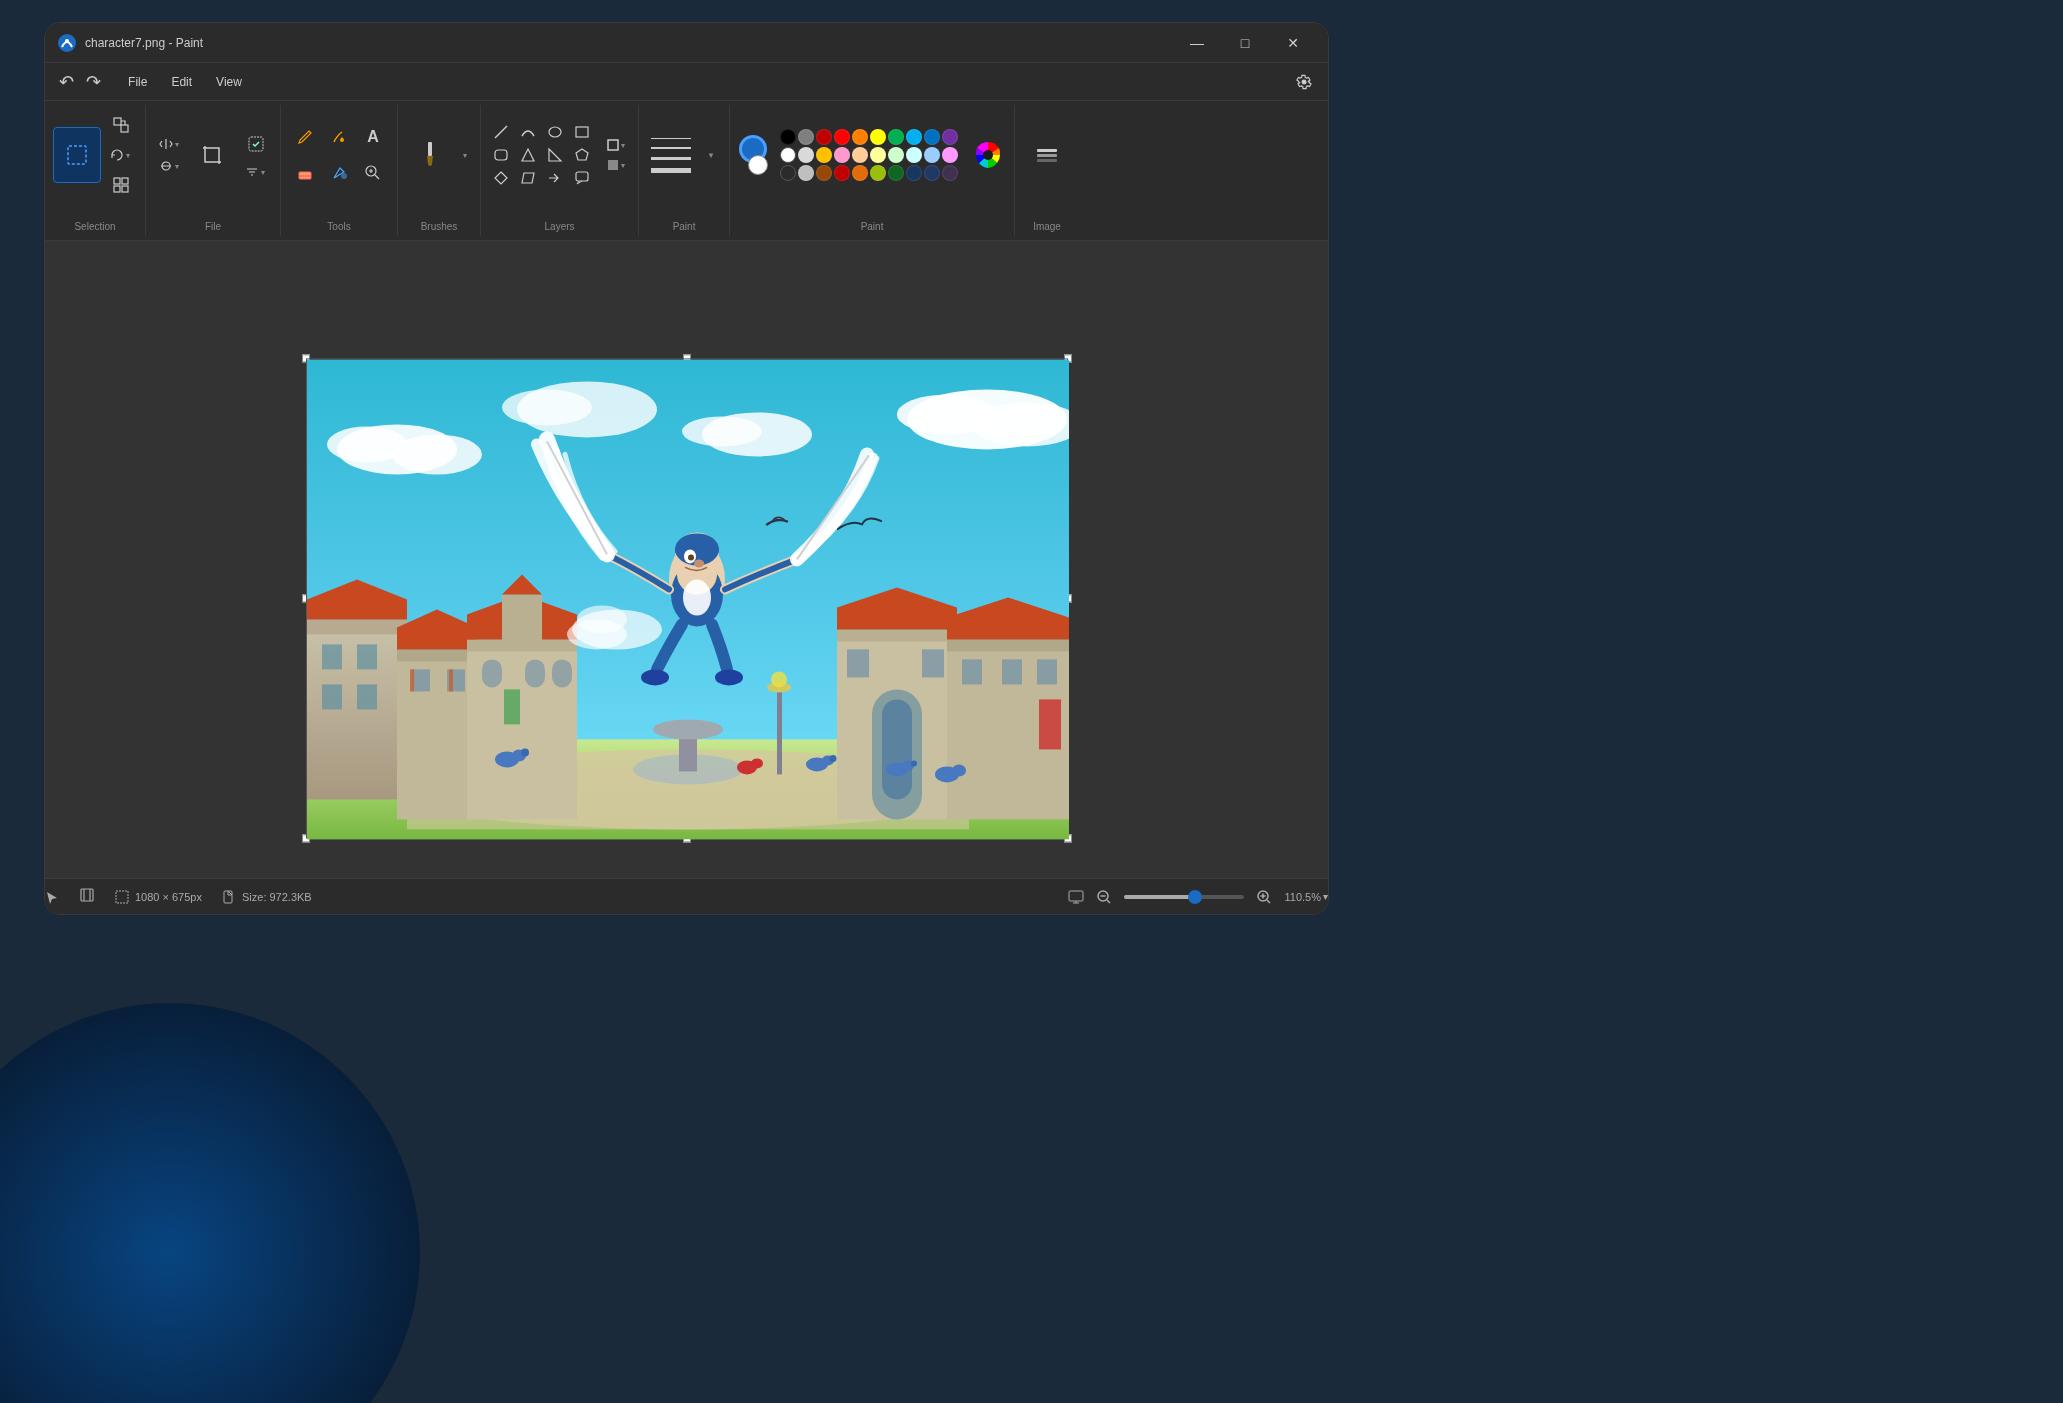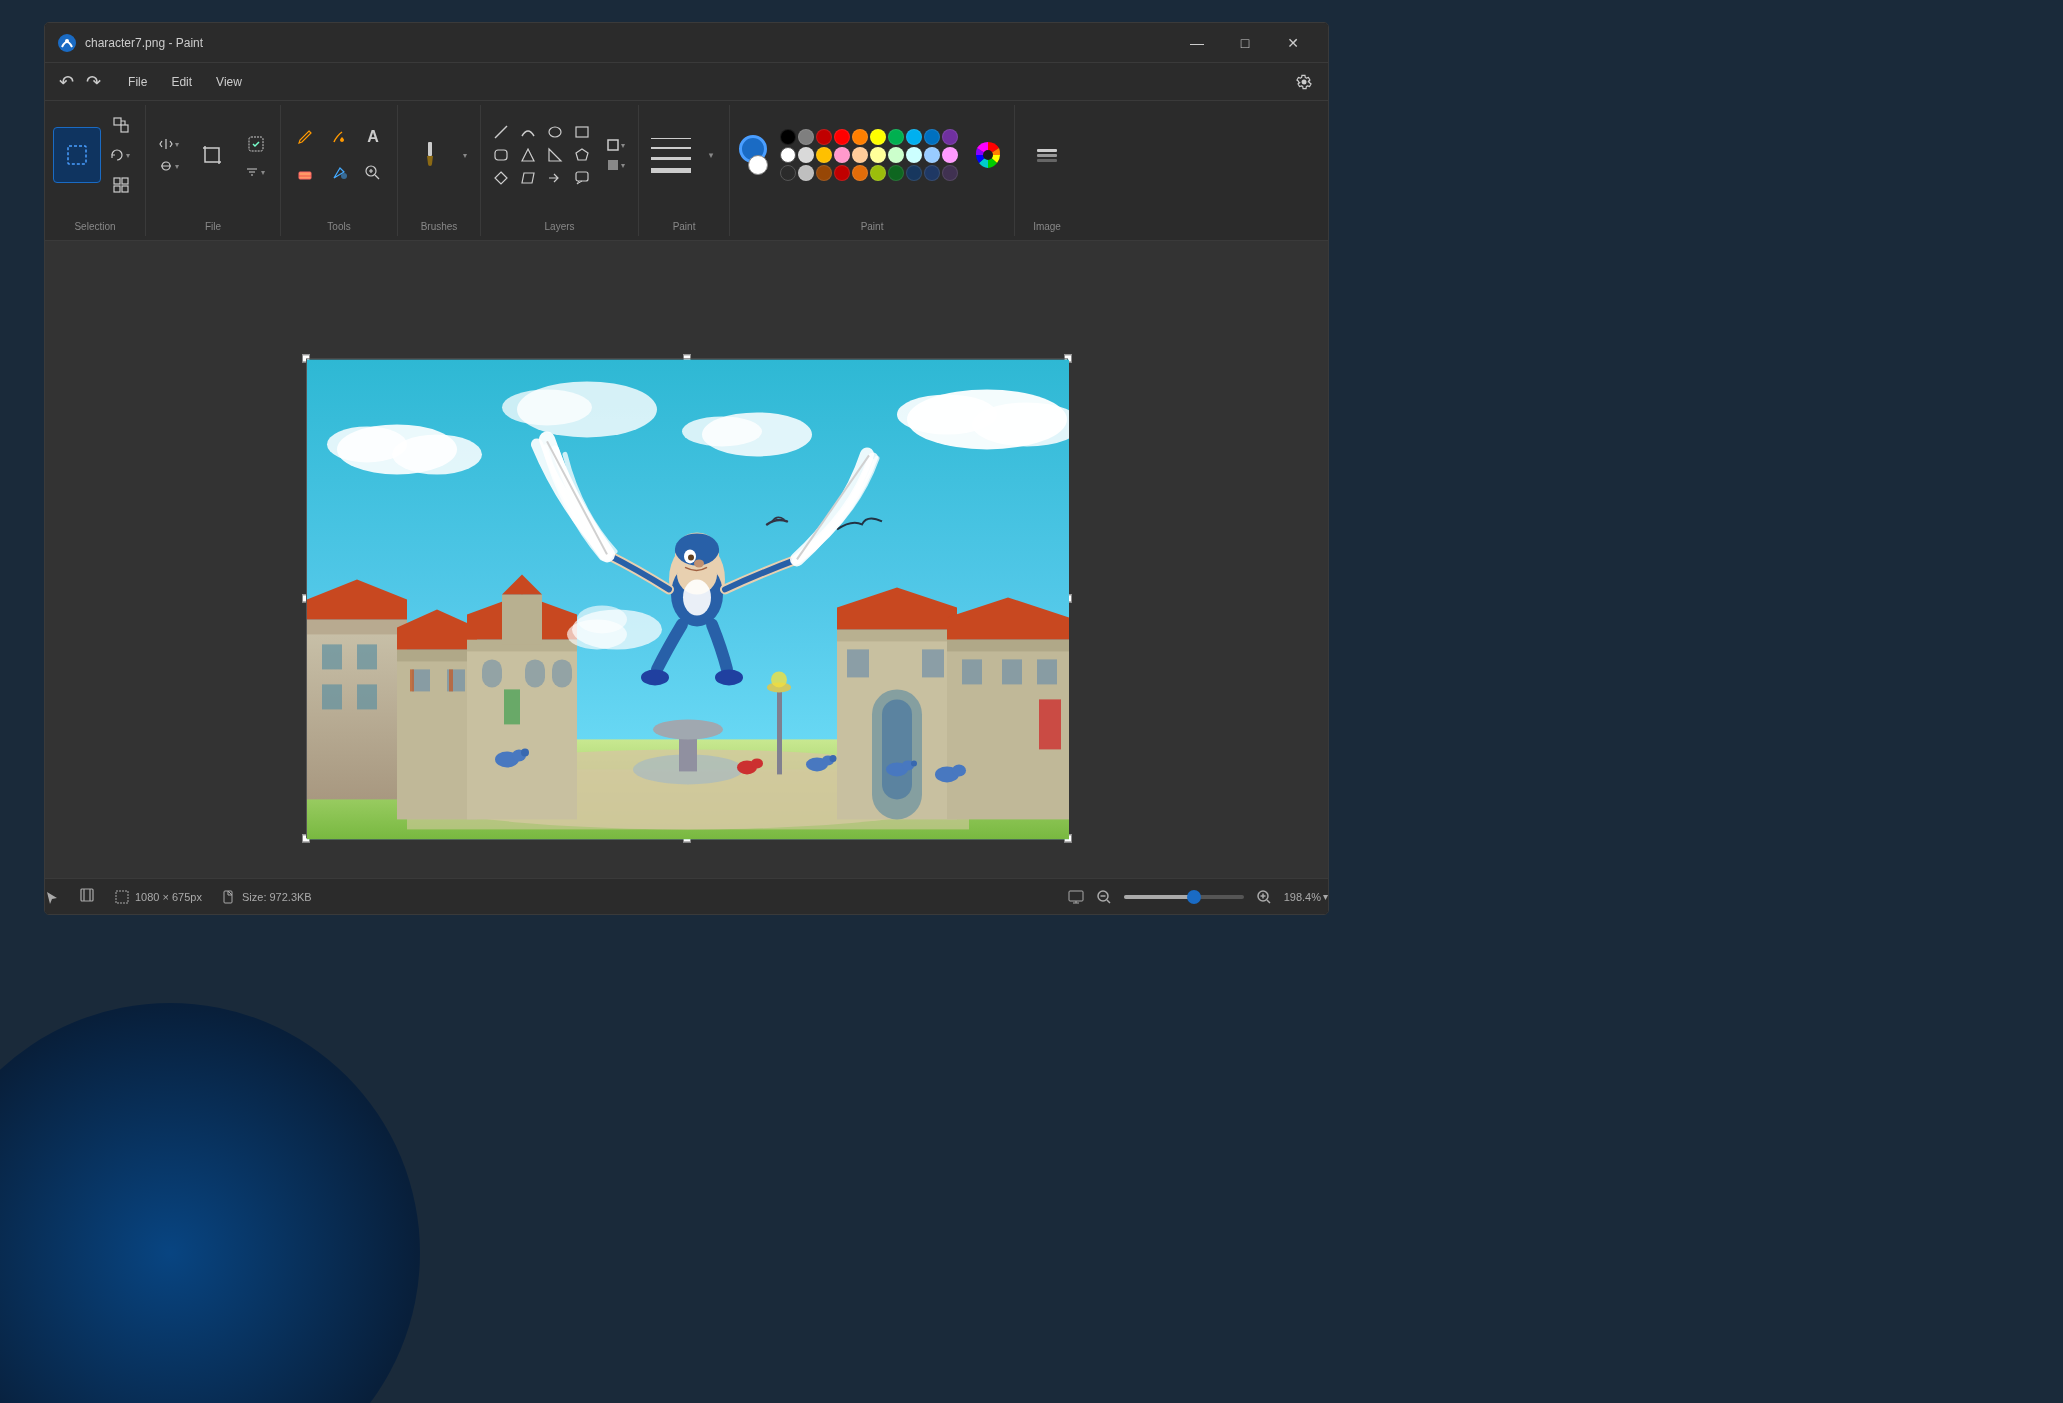--- a/index.html
+++ b/index.html
@@ -25,21 +25,21 @@
     }
 
     
     .window {
       position: absolute;
       top: 22px;
       left: 44px;
       width: 1285px;
       height: 893px;
       background: #1e1e1e;
-      border-radius: 5px;
+      border-radius: 16px;
       border: 1px solid #3a3a3a;
       display: flex;
       flex-direction: column;
       overflow: hidden;
     }
 
     
     .titlebar {
       height: 40px;
       background: #2b2b2b;
@@ -956,19 +956,19 @@
 
       <button class="zoom-btn">
         <svg width="16" height="16" viewBox="0 0 16 16" fill="none" stroke="#aaa" stroke-width="1.5">
           <circle cx="7" cy="7" r="5"></circle>
           <path d="M11 11l3 3"></path>
           <path d="M4.5 7h5M7 4.5v5"></path>
         </svg>
       </button>
 
       <div style="display:flex;align-items:center;gap:2px">
-        <span style="font-size:11px;color:#aaa">198.4%</span>
+        <span style="font-size:11px;color:#aaa">110.5%</span>
         <button style="background:transparent;border:none;color:#aaa;font-size:10px;cursor:pointer">▾</button>
       </div>
     </div>
   </div>
 
 </div>
 
 </body></html>

